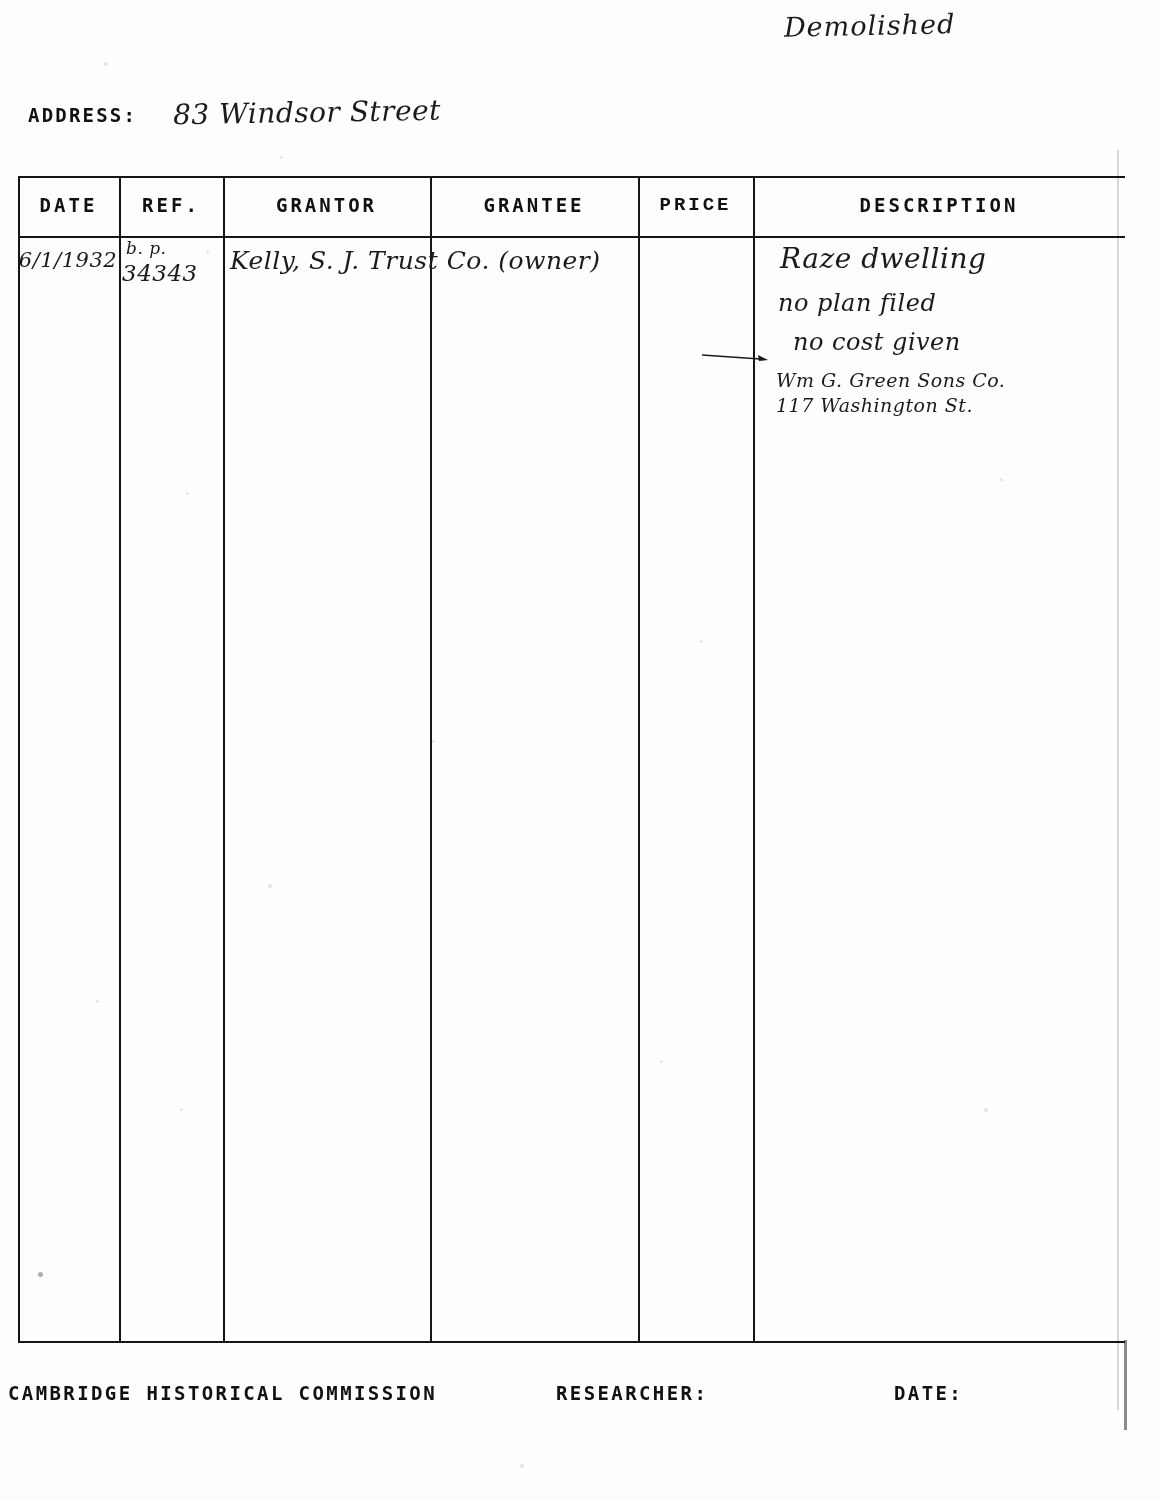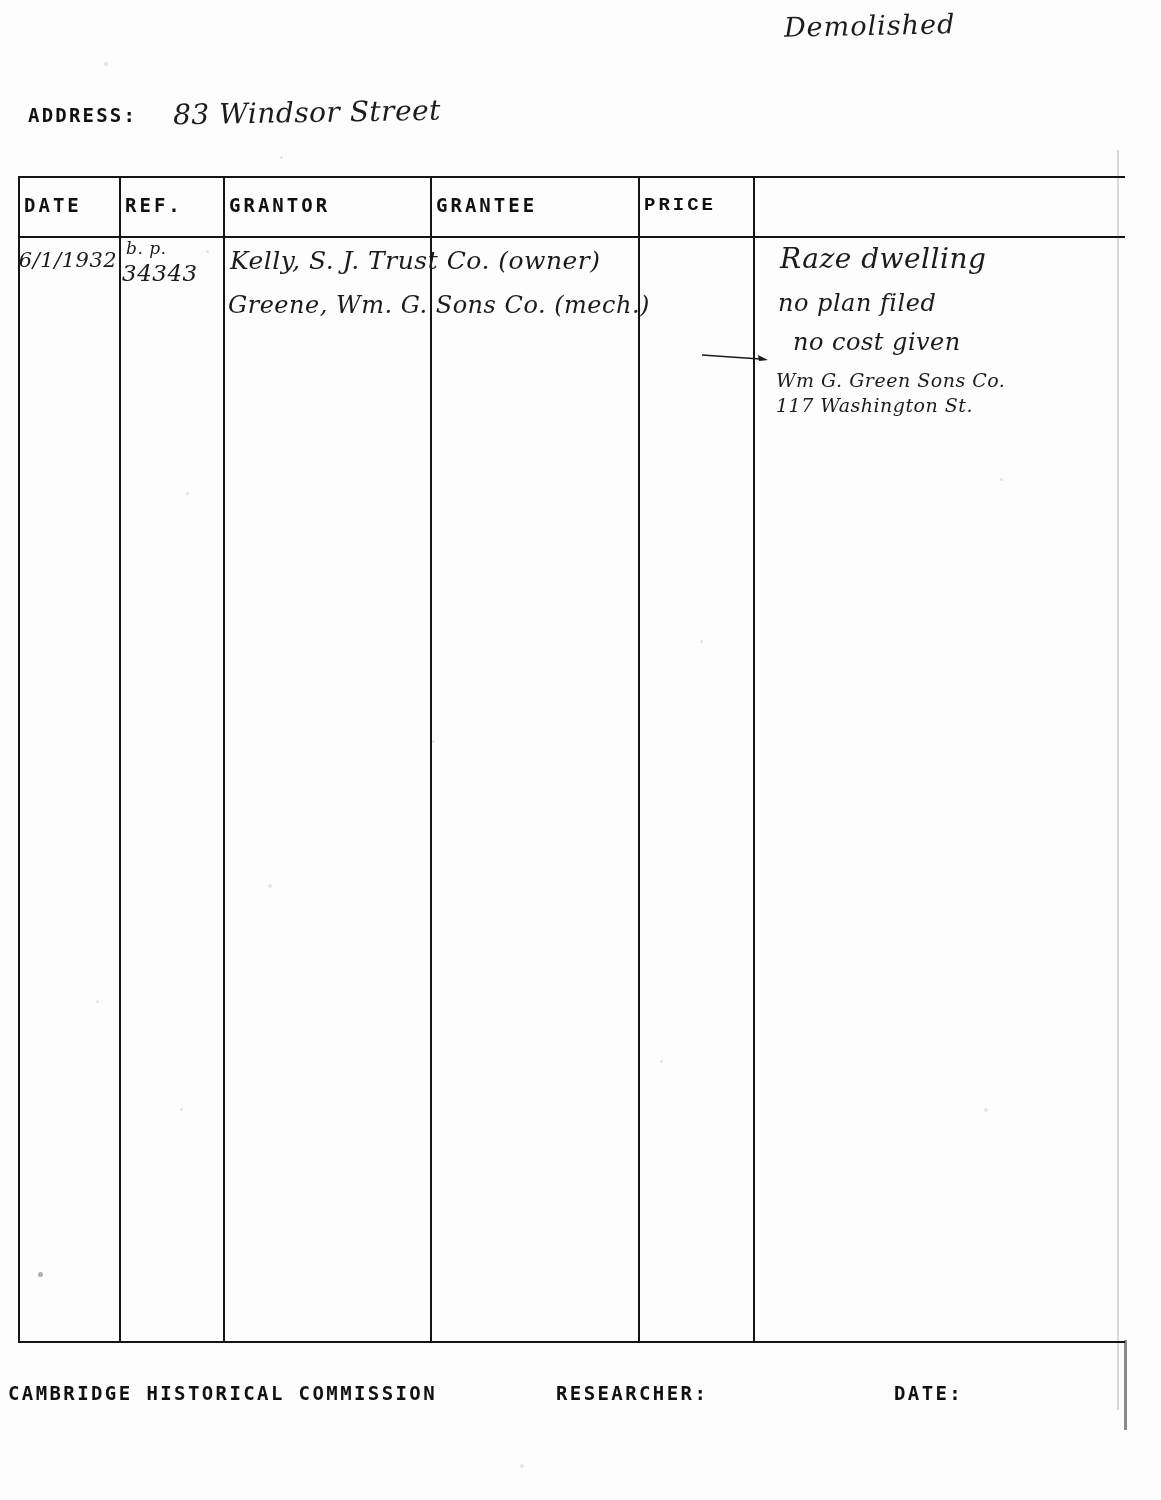--- a/index.html
+++ b/index.html
@@ -86,22 +86,21 @@
   .v { width: 2px; top: 0; height: 100%; }
 
   .col-head {
     position: absolute;
     top: 18px;
     font-family: "DejaVu Sans Mono", monospace;
     font-size: 19px;
     letter-spacing: 3px;
     font-weight: 600;
     color: #111;
-    text-align: left;
-    margin-left: 6px;
+    text-align: center;
   }
 
   .cell-hand {
     position: absolute;
     font-size: 23px;
   }
 
   
   #date-val   { left: 0px;   top: 72px;  width: 100px; text-align:center; font-size: 21px; }
   #ref-l1     { left: 108px; top: 62px;  font-size: 17px; }
@@ -200,28 +199,28 @@
     <div class="tline v" style="left:205px;"></div>
     <div class="tline v" style="left:412px;"></div>
     <div class="tline v" style="left:620px;"></div>
     <div class="tline v" style="left:735px;"></div>
 
     <div class="col-head" style="left:0px;width:101px;">DATE</div>
     <div class="col-head" style="left:101px;width:104px;">REF.</div>
     <div class="col-head" style="left:205px;width:207px;">GRANTOR</div>
     <div class="col-head" style="left:412px;width:208px;">GRANTEE</div>
     <div class="col-head" style="left:620px;width:115px;font-family:Liberation Mono, monospace;">PRICE</div>
+    <div class="col-head" style="left:735px;width:372px;">DESCRIPTION</div>
 
     <div class="hand cell-hand" id="date-val">6/1/1932</div>
 
     <div class="hand cell-hand" id="ref-l1">b. p.</div>
     <div class="hand cell-hand" id="ref-l2">34343</div>
 
     <div class="hand cell-hand" id="grantor-l1">Kelly, S. J. Trust Co. (owner)</div>
-    <div class="hand cell-hand" id="grantor-l2">Greene, Wm. G. Sons Co. (mech.)</div>
 
     <svg id="desc-arrow" viewBox="0 0 66 10">
       <line x1="0" y1="3" x2="58" y2="7" stroke="#1b1b1b" stroke-width="1.6"></line>
       <polygon points="66,8 56,3 57,9" fill="#1b1b1b"></polygon>
     </svg>
 
     <div class="hand cell-hand" id="desc-l1">Raze dwelling</div>
     <div class="hand cell-hand" id="desc-l2">no plan filed</div>
     <div class="hand cell-hand" id="desc-l3">no cost given</div>
     <div class="hand cell-hand" id="desc-l4">Wm G. Green Sons Co.</div>

